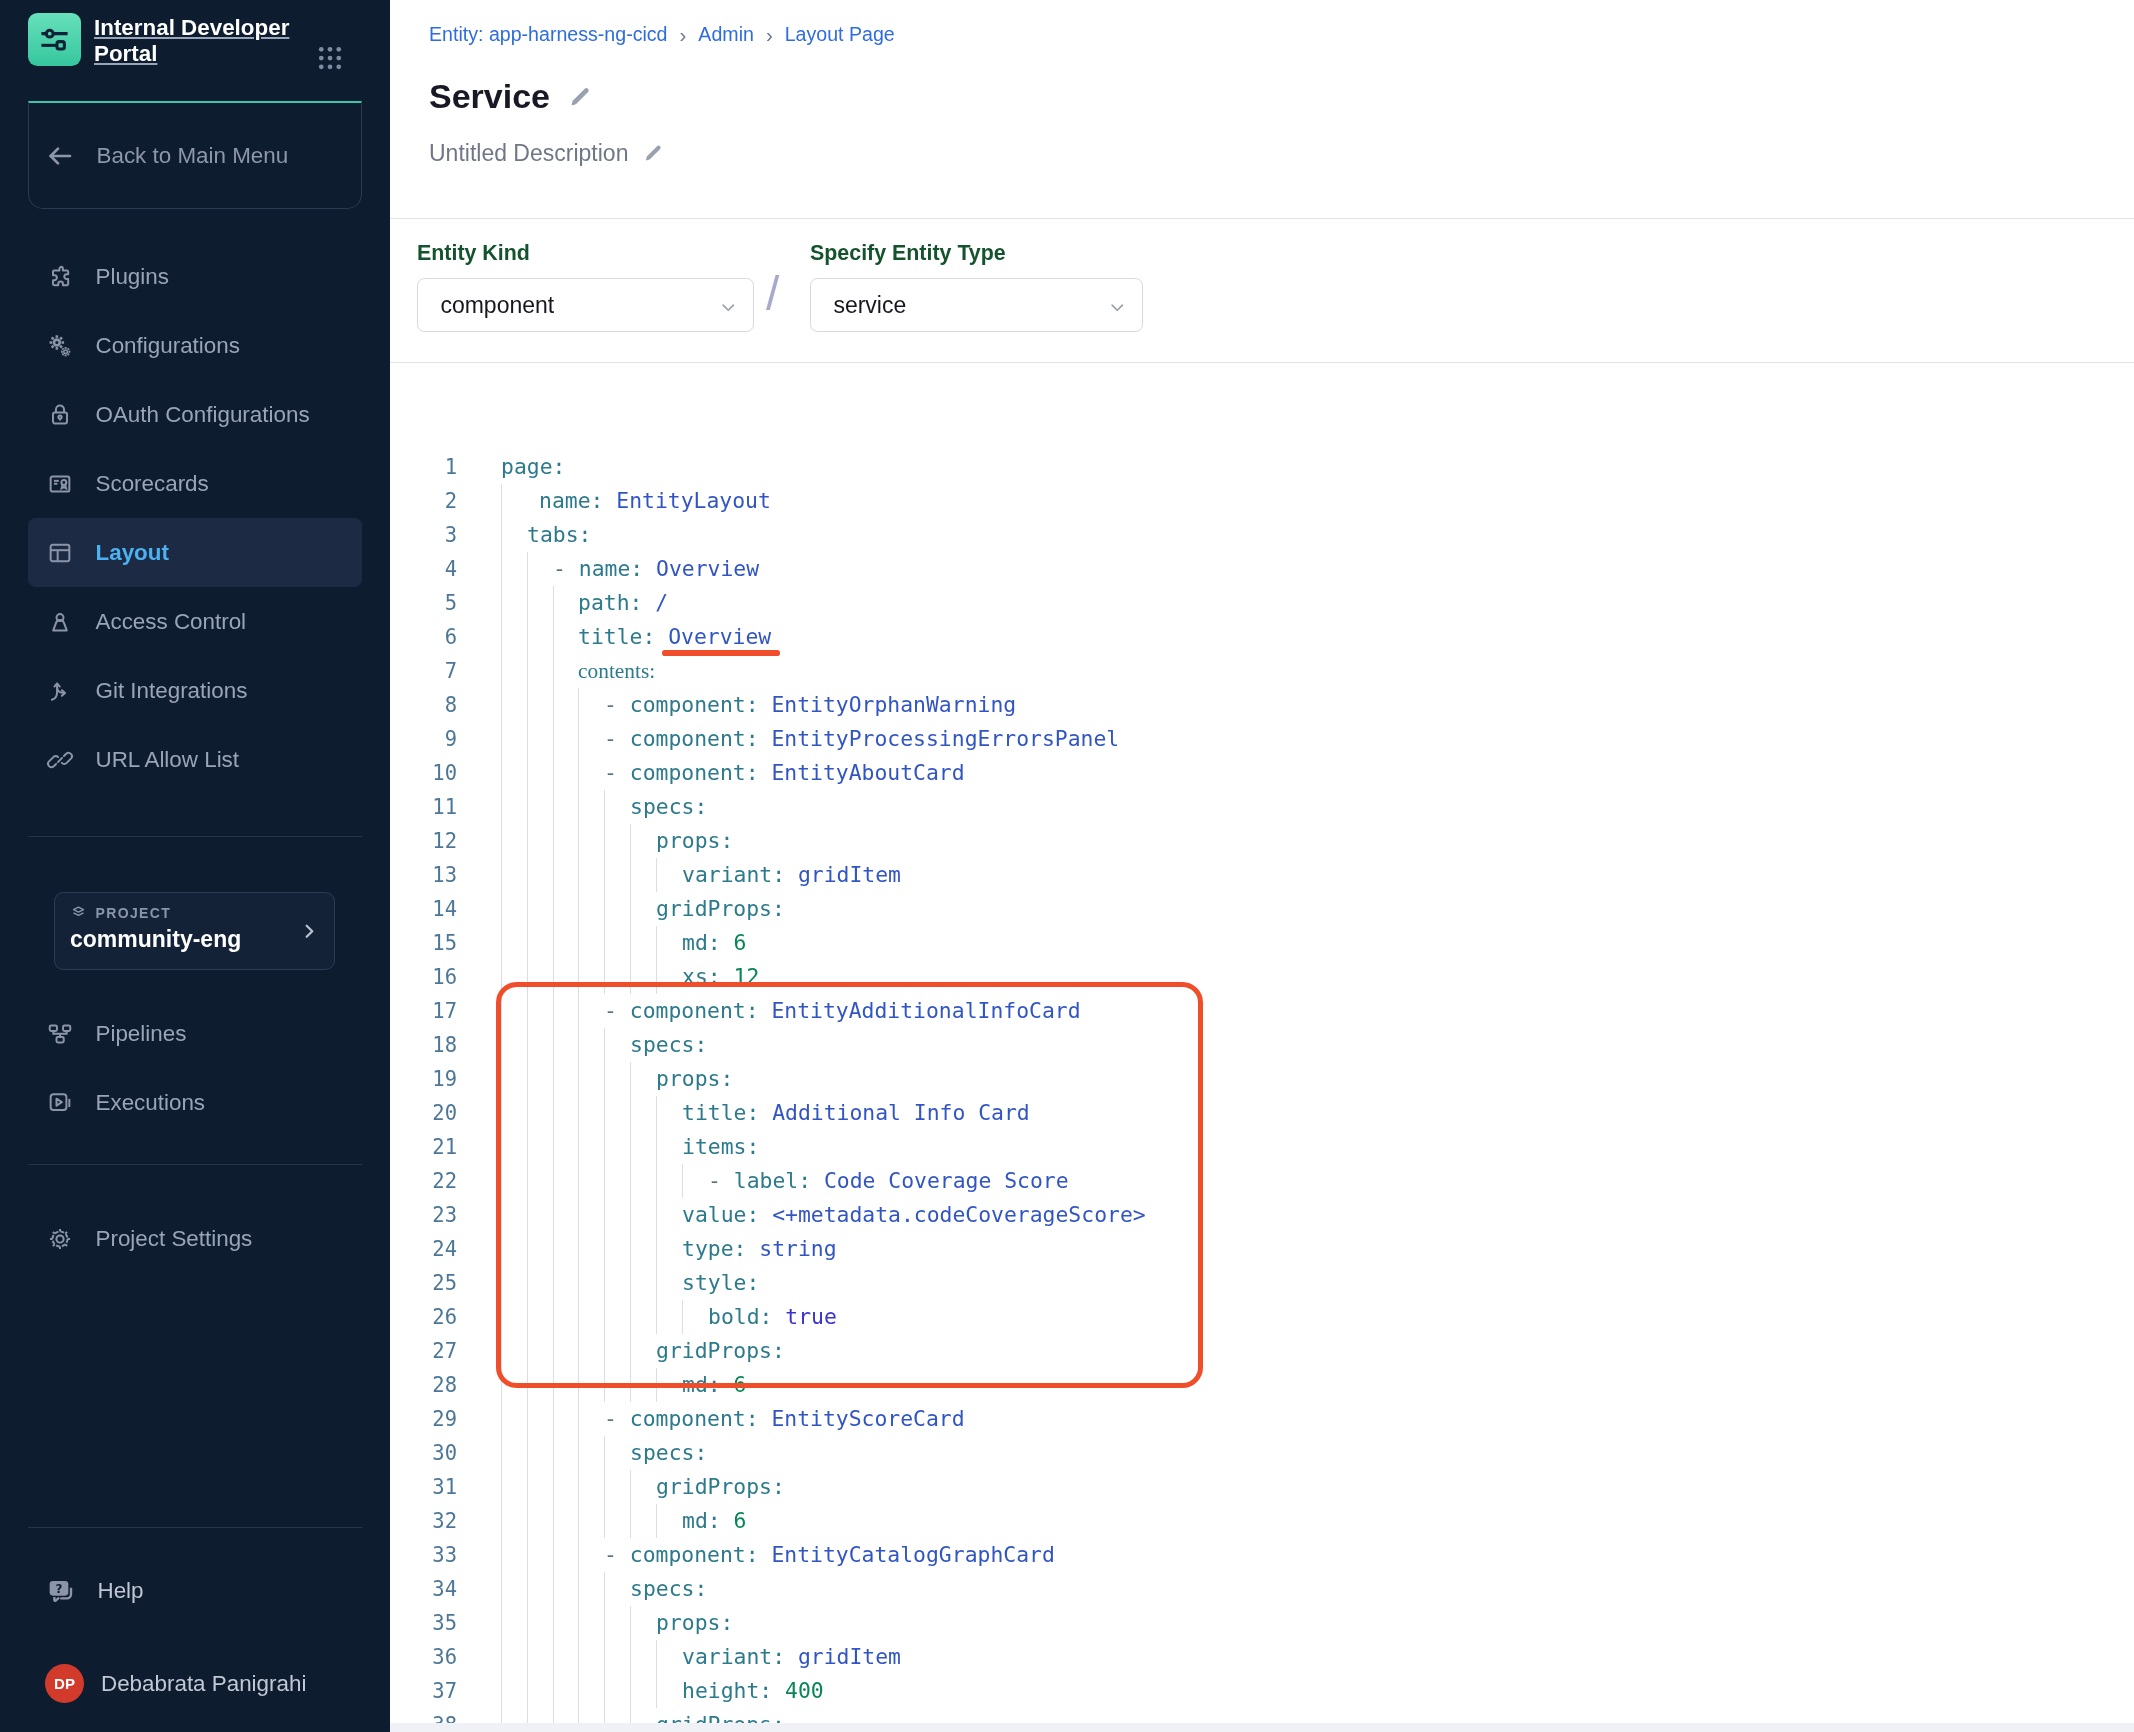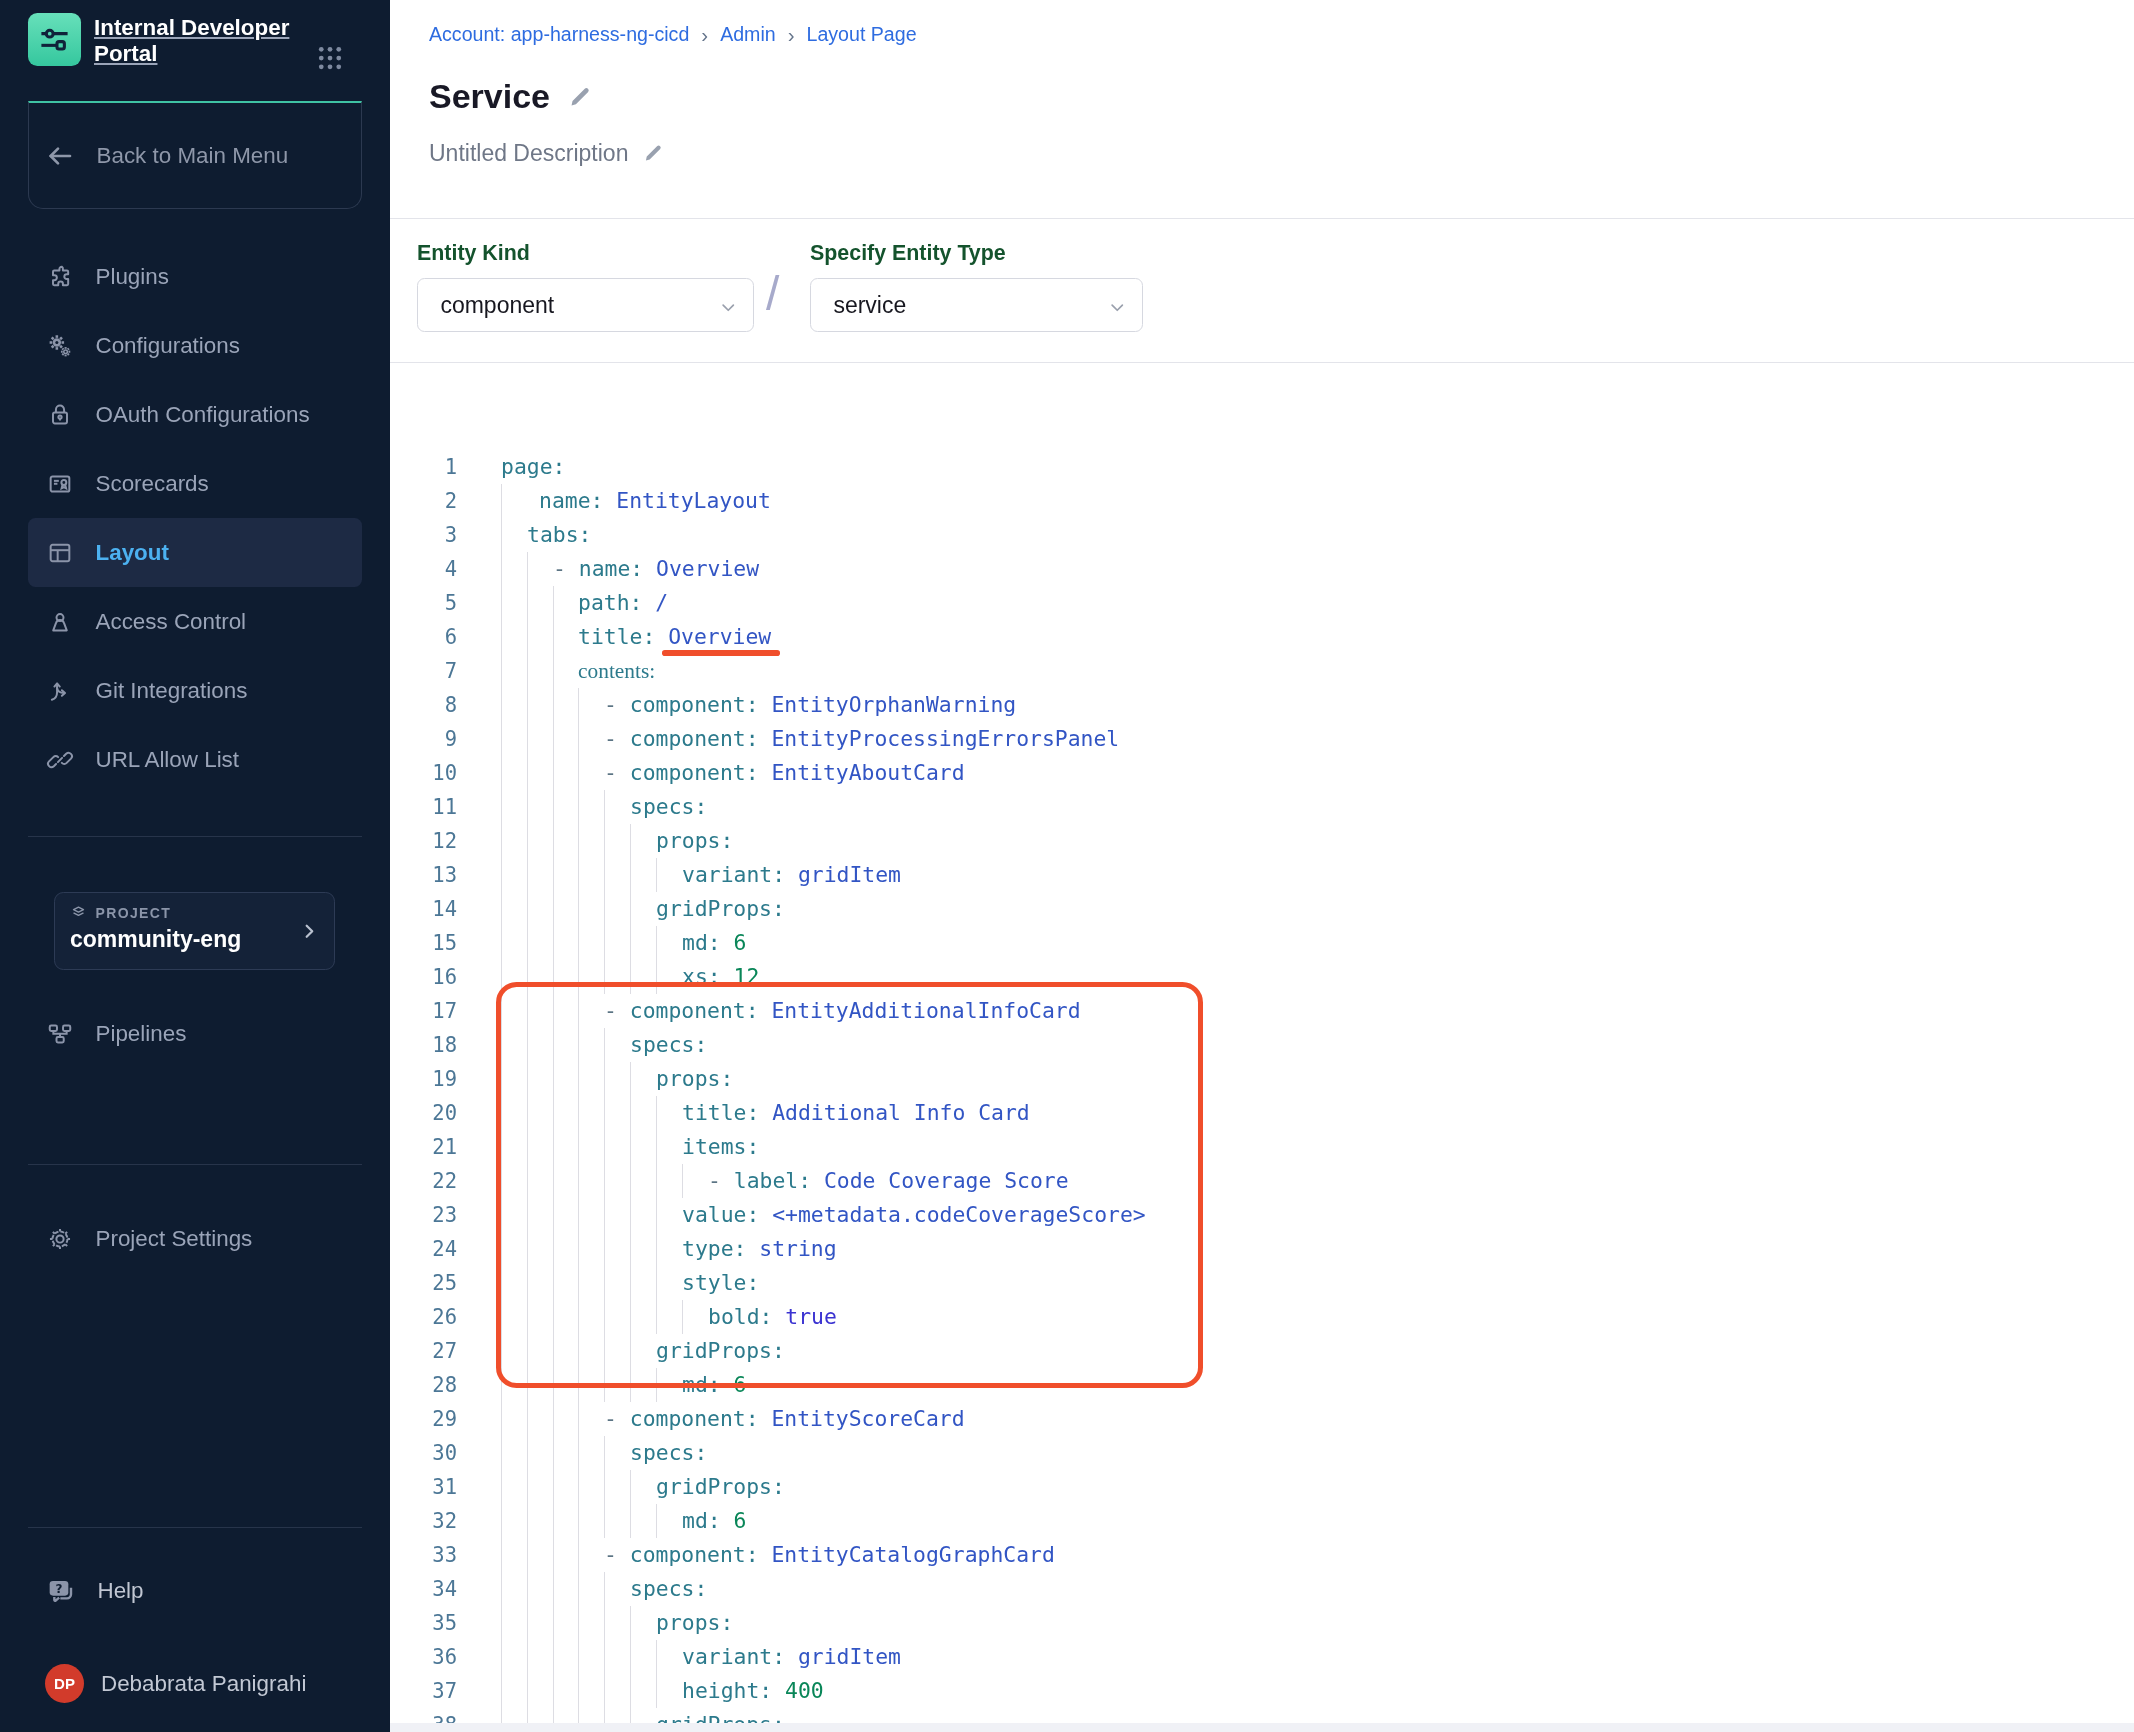--- a/index.html
+++ b/index.html
@@ -257,20 +257,30 @@
             <svg width="28" height="28" viewBox="0 0 24 24" fill="none" stroke="currentColor" stroke-width="1.7">
               <rect x="3.2" y="4.8" width="6.2" height="4.6" rx="1.2"></rect>
               <rect x="14.6" y="4.8" width="6.2" height="4.6" rx="1.2"></rect>
               <rect x="9" y="14.6" width="6.2" height="4.6" rx="1.2"></rect>
               <path d="M6.3 9.4v2.4h11.4V9.4"></path>
               <path d="M12 11.8v2.8"></path>
             </svg>
           </span>
           <span class="lbl">Pipelines</span>
         </div>
+        <div class="nav-item">
+          <span class="ic">
+            <svg width="28" height="28" viewBox="0 0 24 24" fill="none" stroke="currentColor" stroke-width="1.7" stroke-linejoin="round">
+              <rect x="4" y="4.5" width="13.5" height="13.5" rx="2.4"></rect>
+              <path d="M9 8.3l4.6 3-4.6 3z"></path>
+              <path d="M20 8.5v7"></path>
+            </svg>
+          </span>
+          <span class="lbl">Executions</span>
+        </div>
       </div>
 
     <div class="sb-divider" style="top:1164px;"></div>
 
     <div class="nav" id="nav-settings" style="top:1204px;">
         <div class="nav-item">
           <span class="ic">
             <svg width="28" height="28" viewBox="0 0 24 24" fill="none" stroke="currentColor" stroke-width="1.7">
               <circle cx="12" cy="12" r="3.1"></circle>
               <path d="M12 3.4v2.2M12 18.4v2.2M3.4 12h2.2M18.4 12h2.2M5.9 5.9l1.6 1.6M16.5 16.5l1.6 1.6M18.1 5.9l-1.6 1.6M7.5 16.5l-1.6 1.6"></path>
@@ -297,21 +307,21 @@
 
     <div class="footer-item user-row" style="top:1649px;">
       <span class="avatar">DP</span>
       <span class="lbl">Debabrata Panigrahi</span>
     </div>
   </div>
 
   <div class="main">
 
     <div class="breadcrumb" id="breadcrumb">
-        <span class="crumb">Account: app-harness-ng-cicd</span>
+        <span class="crumb">Entity: app-harness-ng-cicd</span>
         <span class="crumb-sep">›</span>
         <span class="crumb">Admin</span>
         <span class="crumb-sep">›</span>
         <span class="crumb">Layout Page</span>
       </div>
 
     <div class="title-row">
       <span class="page-title">Service</span>
       <span class="pencil">
         <svg width="26" height="26" viewBox="0 0 24 24" fill="#99a1af">

